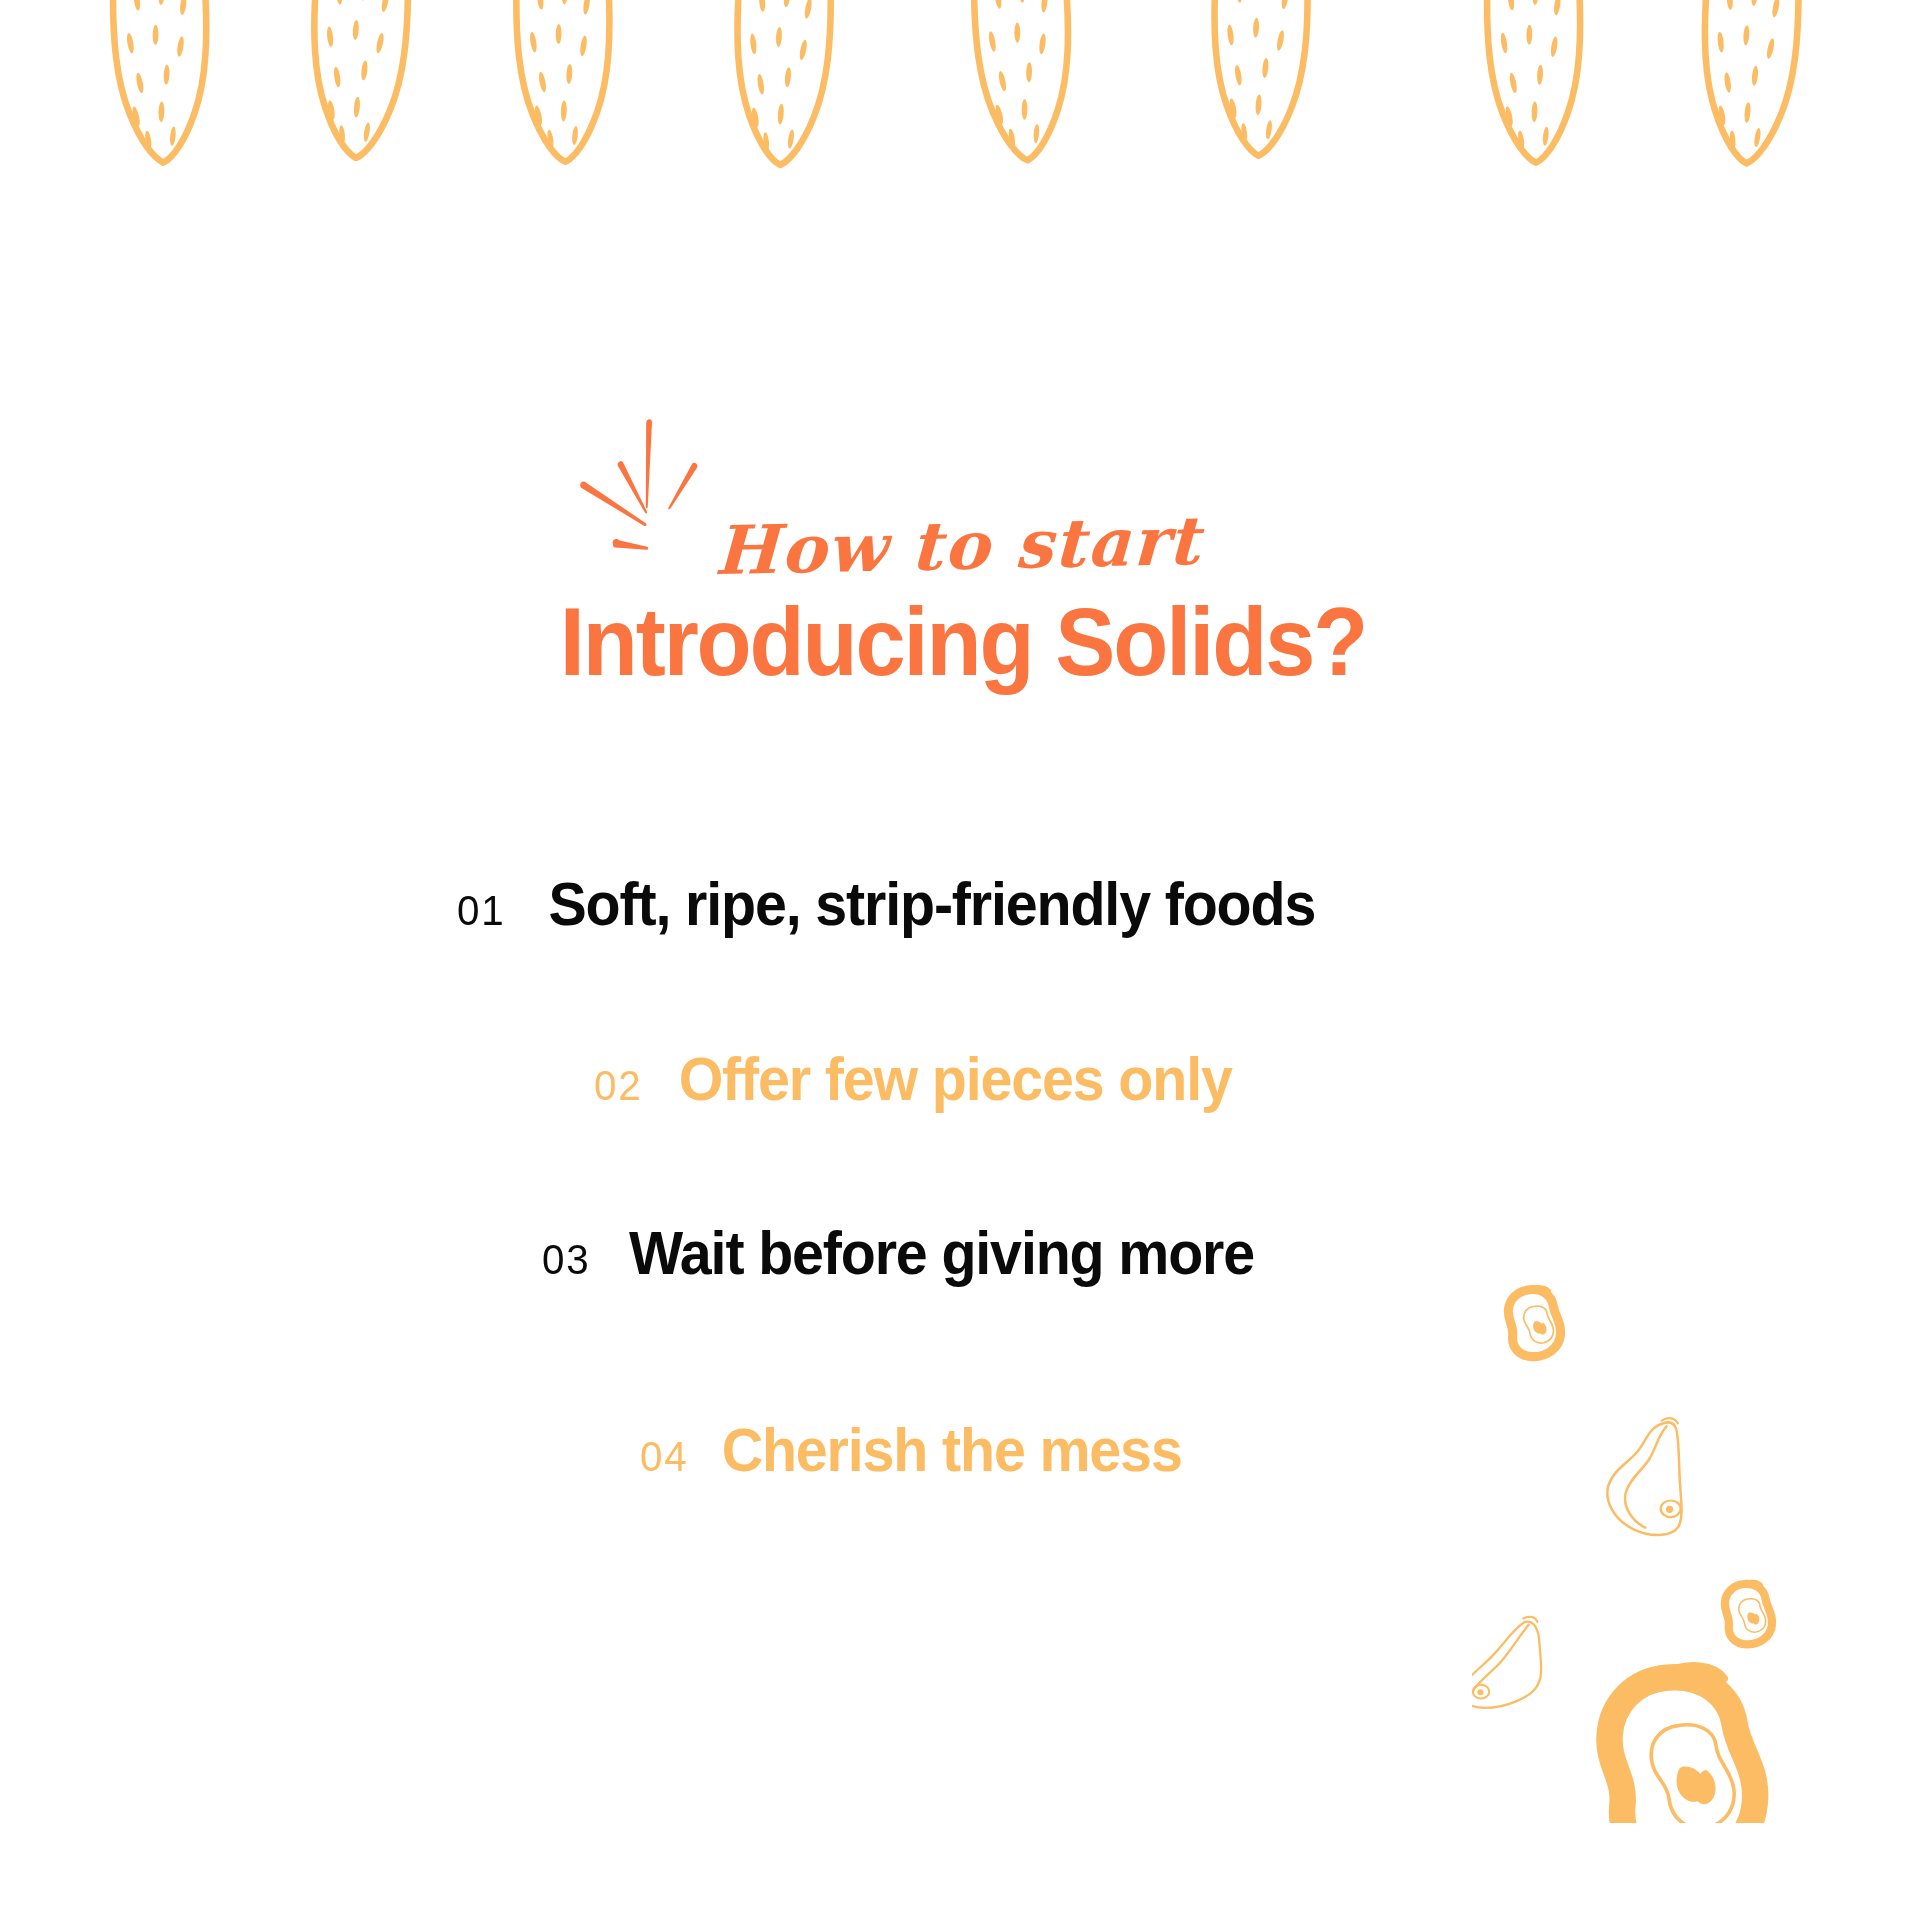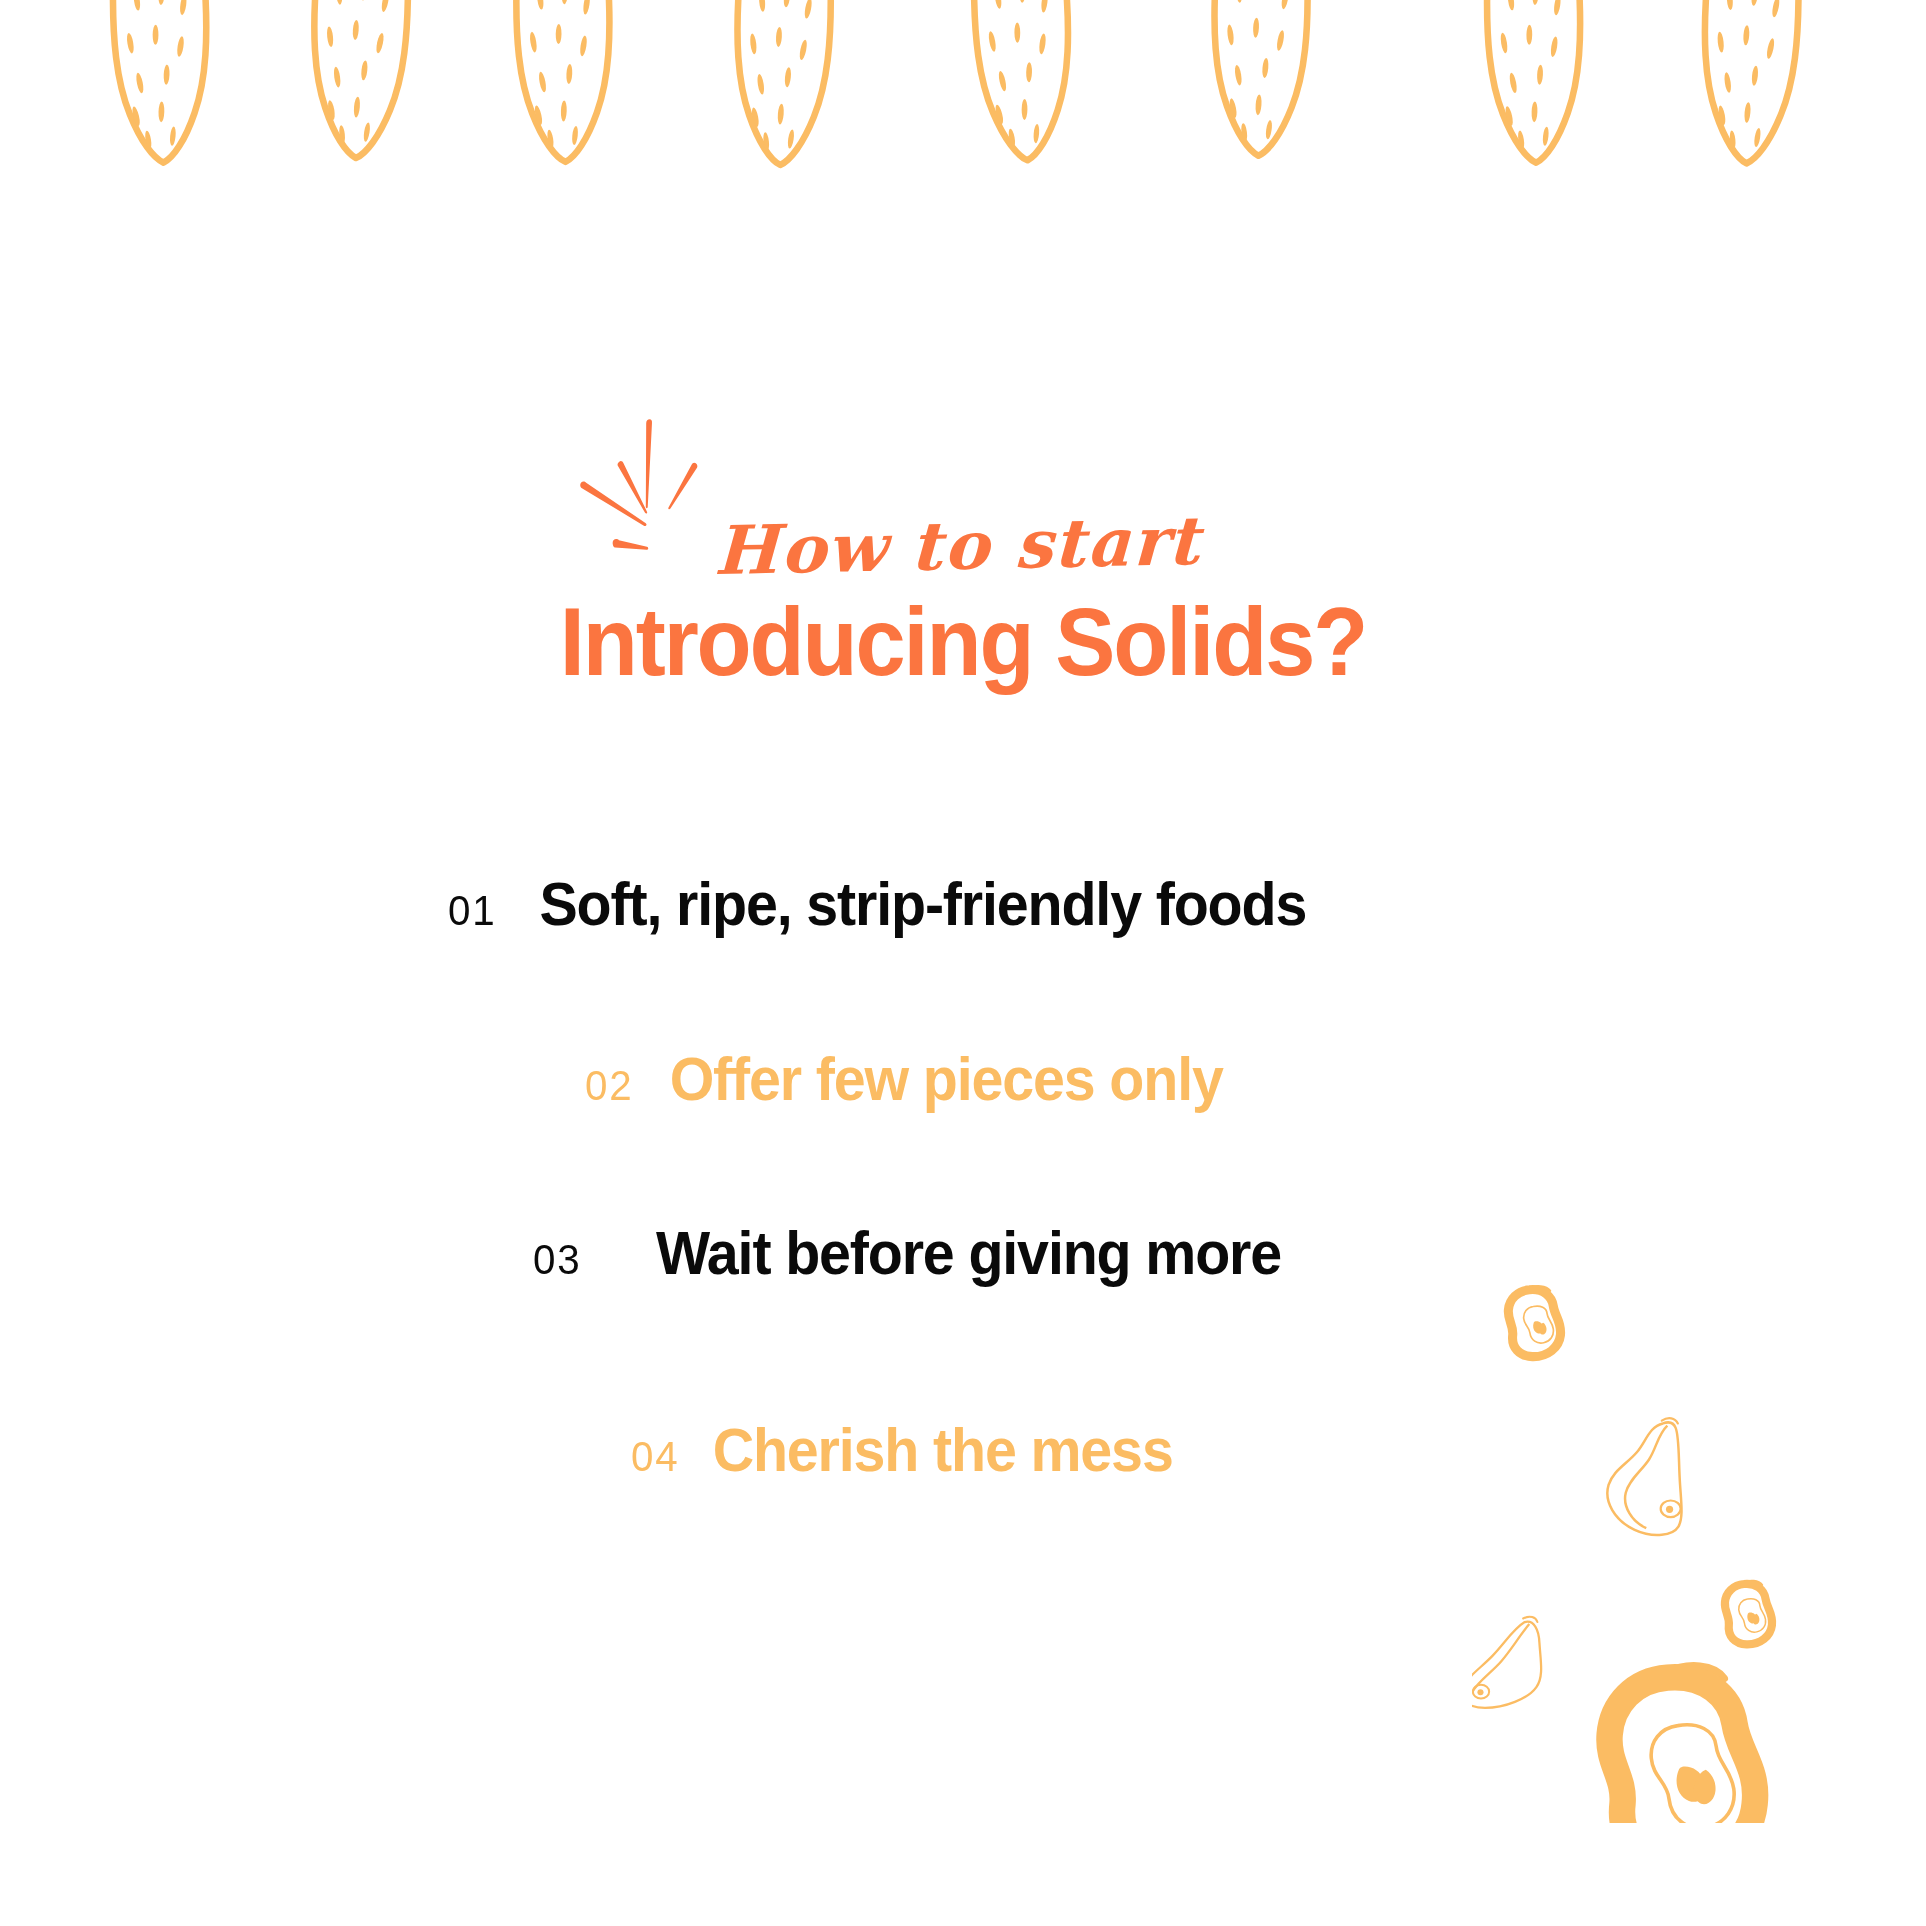--- a/index.html
+++ b/index.html
@@ -78,20 +78,21 @@
     width: 1926px;
     list-style: none;
     margin: 0;
     padding: 0;
   }
   .step-row {
     position: absolute;
     display: flex;
     align-items: baseline;
     white-space: nowrap;
+    margin-left: 9px;
   }
   .step-num {
     font-family: "Liberation Sans", sans-serif;
     font-weight: 400;
     font-size: 42px;
     letter-spacing: 1.9px;
     margin-right: 17.7px;
     transform: scaleX(0.96);
   }
   .step-text {
@@ -101,21 +102,21 @@
     letter-spacing: -1.2px;
     transform: scaleX(0.94);
   }
   .tone-dark .step-num,
   .tone-dark .step-text { color: #0A0A0A; }
   .tone-amber .step-num,
   .tone-amber .step-text { color: #FBBC63; }
 
   #row-0 { top: 0px;    left: 447px; }
   #row-1 { top: 175px;  left: 584px; }
-  #row-2 { top: 349px;  left: 532px; gap: 36px; }
+  #row-2 { top: 349px;  left: 532px; }
   #row-3 { top: 546px; left: 630px; }
 </style>
 </head>
 <body>
 
 <svg id="strawberry-band" viewBox="0 0 5000 480" preserveAspectRatio="none" xmlns="http://www.w3.org/2000/svg">
   <defs>
     <g id="berry">
       <path d="M-118,-310 C-126,-150 -116,-40 -84,45 C-58,115 -26,160 0,172
                C26,160 58,115 84,45 C116,-40 126,-150 118,-310" fill="none" stroke="#FBBC63" stroke-width="17" stroke-linecap="round" stroke-linejoin="round"></path>

